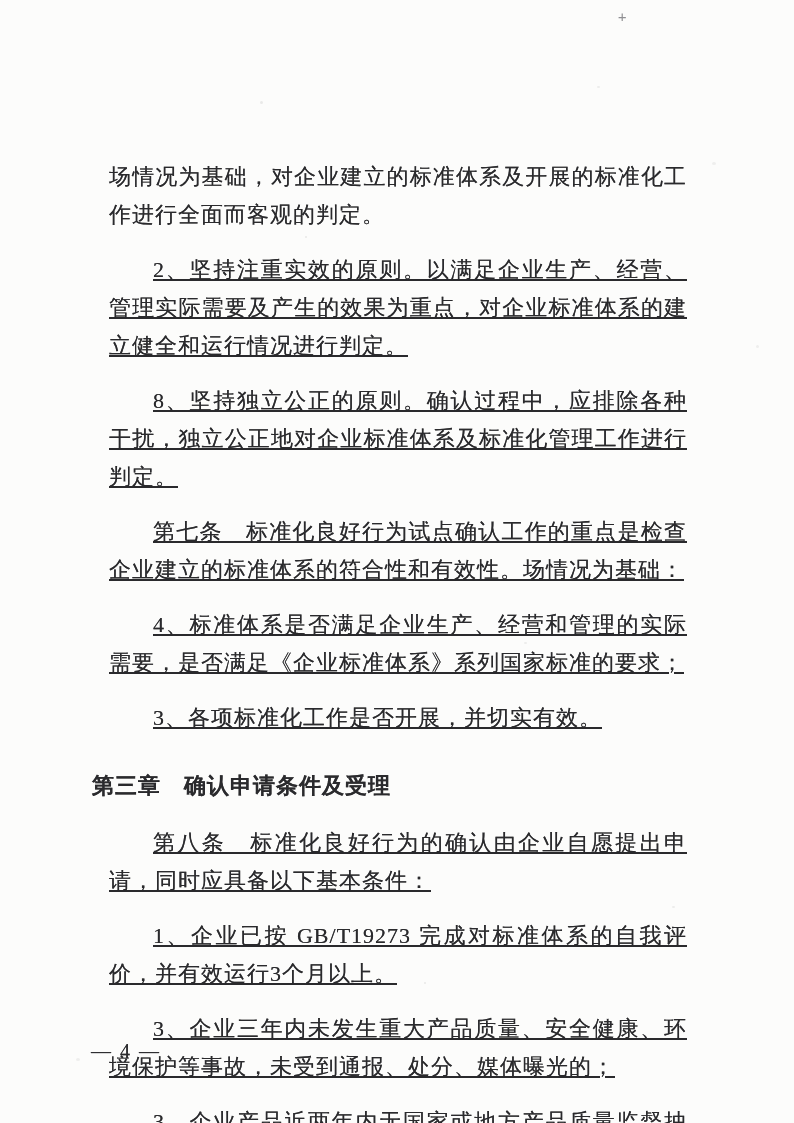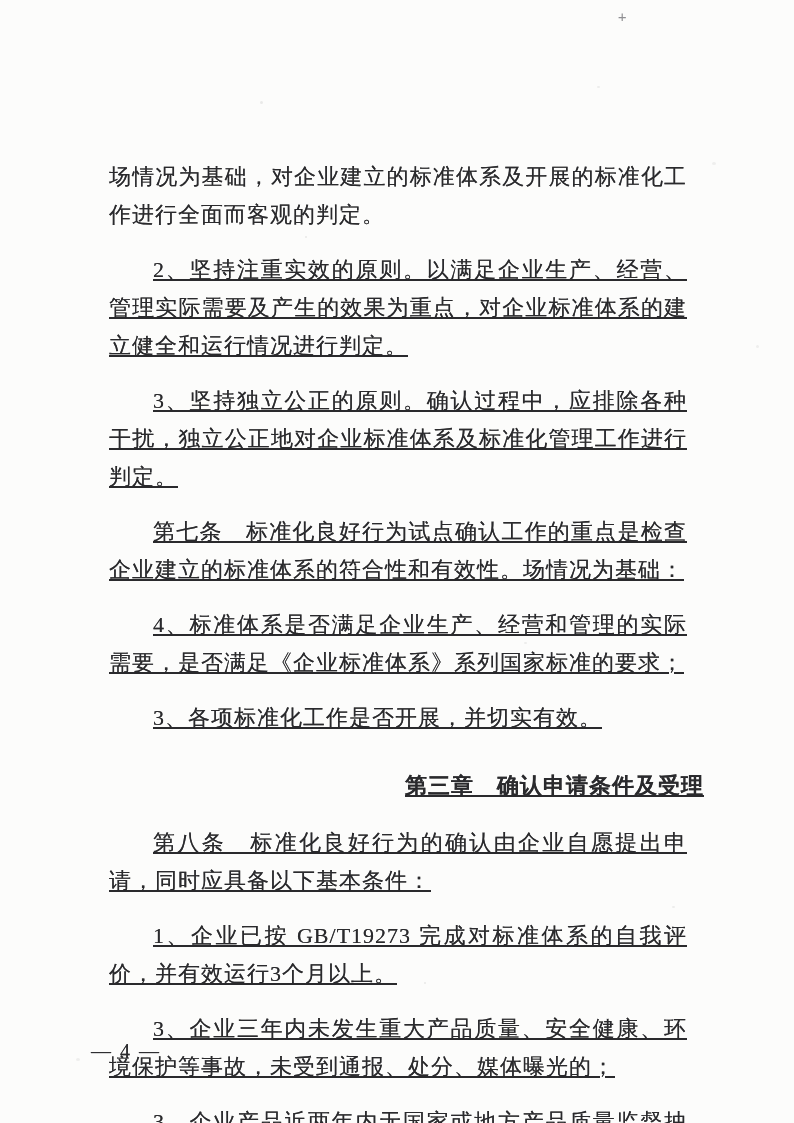--- a/index.html
+++ b/index.html
@@ -31,25 +31,24 @@
     text-align: justify;
     color: var(--ink, #2a2a2d);
     text-shadow: 0 0 0.6px rgba(40,40,42,0.75);
   }
   .ind { text-indent: 2em; text-decoration: underline; }
   .chapter-heading {
     margin: 30px 0 19px 0;
     font-size: 22px;
     line-height: 38px;
     letter-spacing: 1px;
-    text-align: right;
+    text-align: left;
     font-weight: 600;
     color: var(--ink, #2a2a2d);
     text-shadow: 0 0 0.6px rgba(40,40,42,0.75);
-    text-decoration: underline;
   }
   .page-number {
     position: absolute;
     left: 91px;
     top: 1038px;
     font-size: 20px;
     line-height: 26px;
     letter-spacing: 2px;
     color: var(--ink, #2a2a2d);
     text-shadow: 0 0 0.5px rgba(40,40,42,0.7);
@@ -84,21 +83,21 @@
   <div class="speck" style="left:524px;top:642px;width:3px;height:2px;opacity:0.12;"></div>
   <div class="speck" style="left:756px;top:345px;width:3px;height:3px;opacity:0.10;"></div>
   <div class="speck" style="left:424px;top:982px;width:2px;height:2px;opacity:0.15;"></div>
   <div class="speck" style="left:672px;top:906px;width:3px;height:2px;opacity:0.12;"></div>
   <div class="speck" style="left:76px;top:1058px;width:4px;height:3px;opacity:0.10;"></div>
   <div class="speck" style="left:118px;top:434px;width:2px;height:3px;opacity:0.14;"></div>
 
   <div class="content">
     <p class="body-par">场情况为基础，对企业建立的标准体系及开展的标准化工作进行全面而客观的判定。</p>
     <p class="body-par ind">2、坚持注重实效的原则。以满足企业生产、经营、管理实际需要及产生的效果为重点，对企业标准体系的建立健全和运行情况进行判定。</p>
-    <p class="body-par ind">3、坚持独立公正的原则。确认过程中，应排除各种干扰，独立公正地对企业标准体系及标准化管理工作进行判定。</p>
+    <p class="body-par ind">8、坚持独立公正的原则。确认过程中，应排除各种干扰，独立公正地对企业标准体系及标准化管理工作进行判定。</p>
     <p class="body-par ind">第七条　标准化良好行为试点确认工作的重点是检查企业建立的标准体系的符合性和有效性。场情况为基础：</p>
     <p class="body-par ind">4、标准体系是否满足企业生产、经营和管理的实际需要，是否满足《企业标准体系》系列国家标准的要求；</p>
     <p class="body-par ind">3、各项标准化工作是否开展，并切实有效。</p>
 
     <h2 class="chapter-heading">第三章　确认申请条件及受理</h2>
 
     <p class="body-par ind">第八条　标准化良好行为的确认由企业自愿提出申请，同时应具备以下基本条件：</p>
     <p class="body-par ind">1、企业已按 GB/T19273 完成对标准体系的自我评价，并有效运行3个月以上。</p>
     <p class="body-par ind">3、企业三年内未发生重大产品质量、安全健康、环境保护等事故，未受到通报、处分、媒体曝光的；</p>
     <p class="body-par ind">3、企业产品近两年内无国家或地方产品质量监督抽查不合格记录的。</p>

